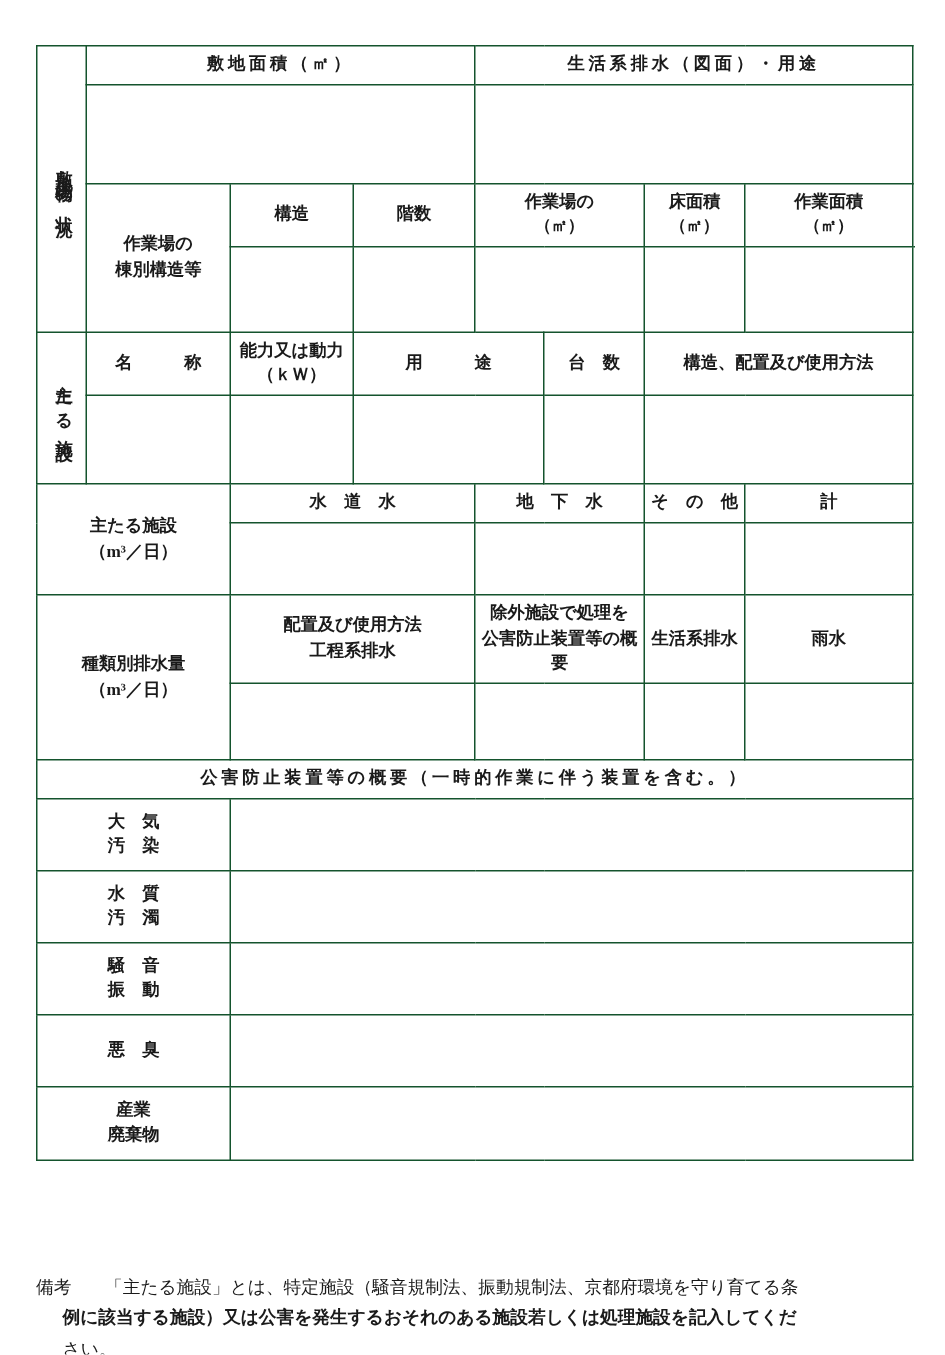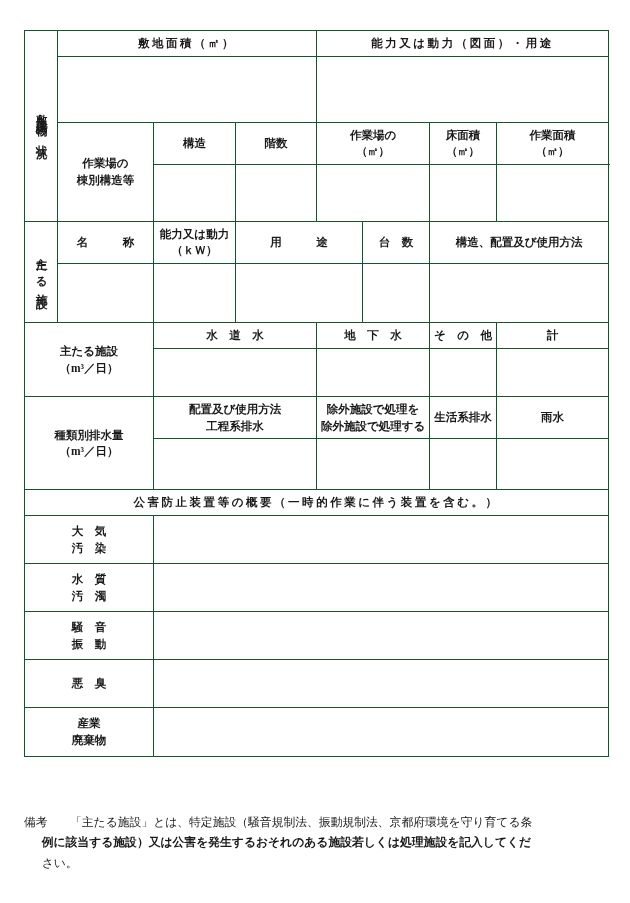--- a/index.html
+++ b/index.html
@@ -61,21 +61,21 @@
     position: absolute;
     left: 24px;
     top: 812px;
     width: 586px;
     font-size: 11.8px;
     line-height: 1.72;
     text-align: justify;
     color: #1a1a1a;
   }
   .remark .rl { display: block; }
-  .rl-1 { text-indent: 0; }
+  .rl-1 { text-indent: 0; margin-top: 36px; }
   .rl-2 { text-indent: 1.5em; font-weight: bold; }
   .rl-3 { text-indent: 1.5em; }
   .rmk-gap { display: inline-block; width: 1.9em; }
 </style>
 </head>
 <body>
 
 <div class="page">
 
   <table class="form">
@@ -92,21 +92,21 @@
 
     <tbody>
         <tr>
       <td rowspan="4">
         <span class="vlabel">敷地建物の状況</span>
       </td>
       <td colspan="3" style="height:24px">
         <span class="cellwrap sp-title">敷地面積（㎡）</span>
       </td>
       <td colspan="4">
-        <span class="cellwrap sp-title">能力又は動力（図面）・用途</span>
+        <span class="cellwrap sp-title">生活系排水（図面）・用途</span>
       </td>
     </tr>
 
     <tr>
       <td colspan="3" class="blank" style="height:65px"></td>
       <td colspan="4" class="blank"></td>
     </tr>
 
     <tr>
       <td rowspan="2">
@@ -218,21 +218,21 @@
       </td>
       <td colspan="2" style="height:39px">
         <span class="cellwrap two-line">
           <span>配置及び使用方法</span>
           <span>工程系排水</span>
         </span>
       </td>
       <td colspan="2">
         <span class="cellwrap two-line">
           <span>除外施設で処理を</span>
-          <span>除外施設で処理する</span>
+          <span>公害防止装置等の概要</span>
         </span>
       </td>
       <td>
         <span class="cellwrap">生活系排水</span>
       </td>
       <td>
         <span class="cellwrap">雨水</span>
       </td>
     </tr>
 

